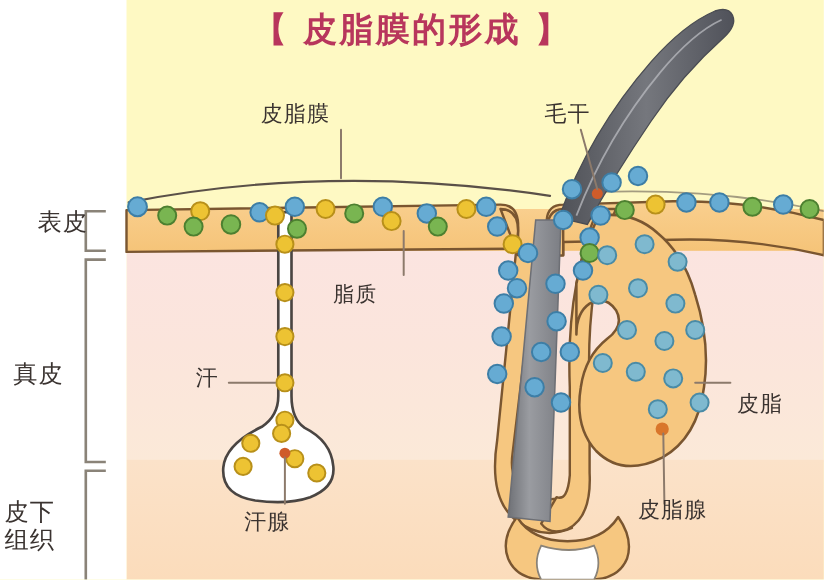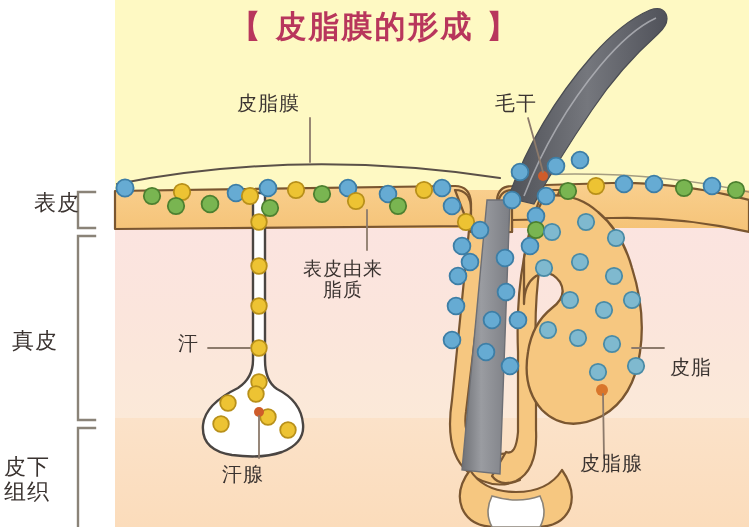--- a/index.html
+++ b/index.html
@@ -327,21 +327,20 @@
   <div class="lbl lbl-side" id="label-subcut">
     <div>皮下</div>
     <div>组织</div>
   </div>
 
   <div class="lbl lbl-callout" id="label-sebum-film">皮脂膜</div>
 
   <div class="lbl lbl-callout" id="label-hair-shaft">毛干</div>
 
   <div class="lbl lbl-callout-sm" id="label-epi-lipid">
-    <div>表皮由来</div>
     <div>脂质</div>
   </div>
 
   <div class="lbl lbl-callout" id="label-sweat">汗</div>
 
   <div class="lbl lbl-callout" id="label-sebum">皮脂</div>
 
   <div class="lbl lbl-callout" id="label-sweat-gland">汗腺</div>
 
   <div class="lbl lbl-callout" id="label-seb-gland">皮脂腺</div>

